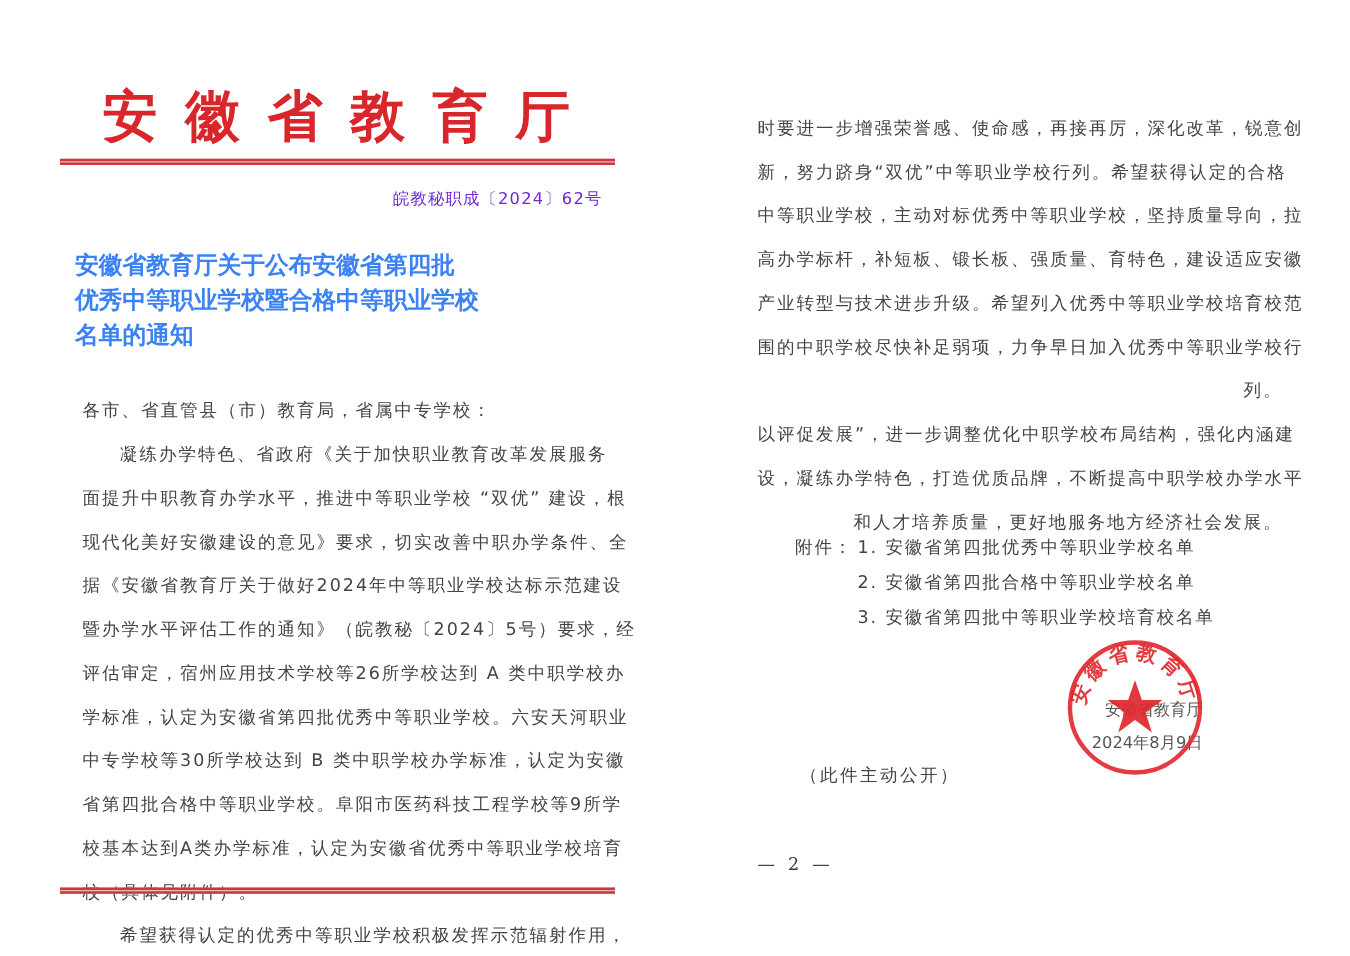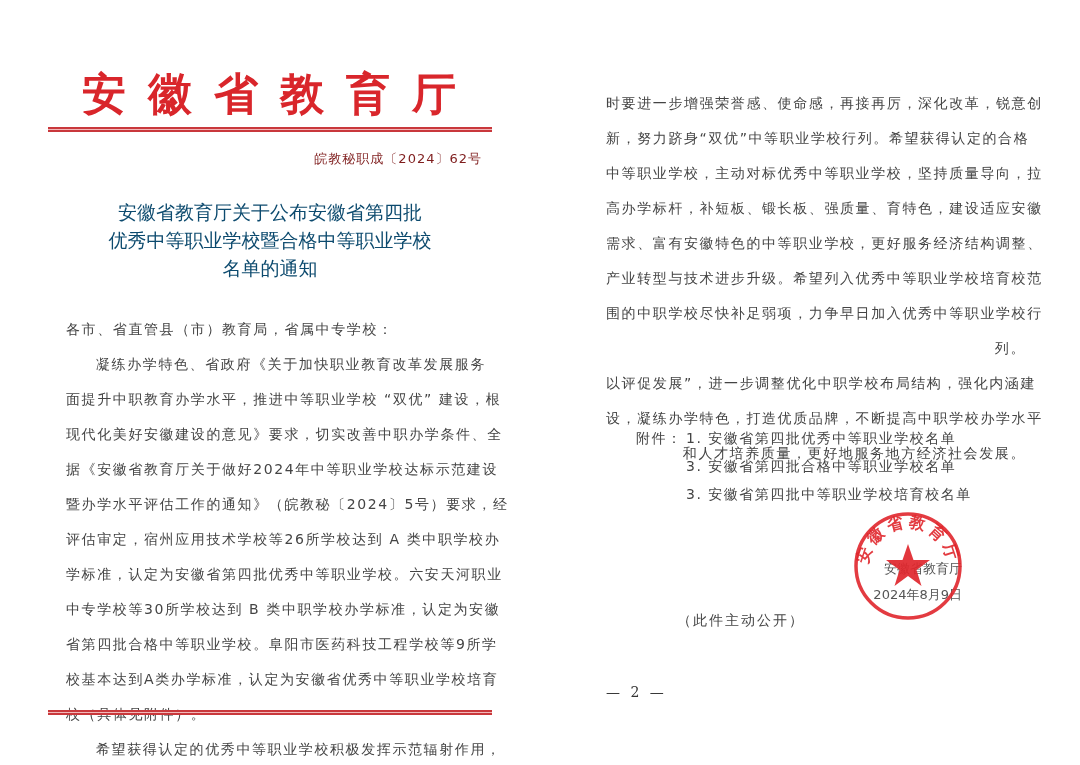--- a/index.html
+++ b/index.html
@@ -17,24 +17,24 @@
     font-family: "DejaVu Sans", "Liberation Sans", sans-serif;
     font-size: 44px; letter-spacing: 22px; line-height: 60px; text-indent: 20px;
   }
   .red-rule { position: absolute; left: 48px; width: 444px; height: 5px;
     border-top: 2px solid #c9383c; border-bottom: 2px solid #c9383c; box-sizing: border-box;
     background: #f2b8b9; }
   .red-rule.top { top: 127px; }
   .red-rule.bottom { top: 710px; }
 
   .doc-number { position: absolute; left: 48px; top: 150px; width: 434px; text-align: right;
-    font-size: 13px; color: #7f1d1d; font-family: "DejaVu Sans", sans-serif; letter-spacing: 1px; }
+    font-size: 13px; color: #6d28d9; font-family: "DejaVu Sans", sans-serif; letter-spacing: 1px; }
 
-  .doc-title { position: absolute; left: 60px; top: 198px; width: 420px; text-align: center;
-    font-size: 19px; font-weight: normal; line-height: 28px; color: #0c4a6e; }
+  .doc-title { position: absolute; left: 60px; top: 198px; width: 420px; text-align: left;
+    font-size: 19px; font-weight: bold; line-height: 28px; color: #3b82f6; }
   .doc-title div { white-space: nowrap; }
 
   .body-text { position: absolute; font-size: 14px; line-height: 35px; color: #444;
     font-family: "DejaVu Sans", "Liberation Sans", sans-serif; letter-spacing: 1.6px; }
   .body-text p { margin: 0; white-space: nowrap; }
   .indent { padding-left: 30px; }
 
   .left-body { left: 66px; top: 312px; width: 420px; }
   .right-body { left: 606px; top: 86px; width: 420px; text-align: right; }
 
@@ -42,21 +42,21 @@
     font-family: "DejaVu Sans", sans-serif; color: #444; letter-spacing: 1.5px; }
   .attachments .row { display: flex; white-space: nowrap; }
   .attachments .lbl { width: 50px; }
 
   .signature { position: absolute; left: 850px; top: 556px; font-size: 13px; color: #555;
     font-family: "DejaVu Sans", sans-serif; line-height: 26px; text-align: right; width: 112px; }
 
   .seal { position: absolute; left: 852px; top: 510px; width: 112px; height: 112px; }
 
   .public-note { position: absolute; left: 640px; top: 612px; font-size: 14px; color: #444;
-    font-family: "DejaVu Sans", sans-serif; letter-spacing: 2px; margin-left: 37px; }
+    font-family: "DejaVu Sans", sans-serif; letter-spacing: 2px; }
   .page-number { position: absolute; left: 606px; top: 684px; font-size: 14px; color: #333;
     font-family: "DejaVu Serif", serif; letter-spacing: 3px; }
 </style>
 </head>
 <body>
 
 <div class="page page-left">
   <div class="masthead">安徽省教育厅</div>
   <div class="red-rule top"></div>
   <div class="doc-number">皖教秘职成〔2024〕62号</div>
@@ -87,37 +87,36 @@
   <div class="red-rule bottom"></div>
 </div>
 
 <div class="page page-right"></div>
 
 <div class="body-text right-body">
   <p>时要进一步增强荣誉感、使命感，再接再厉，深化改革，锐意创</p>
   <p>新，努力跻身“双优”中等职业学校行列。希望获得认定的合格</p>
   <p>中等职业学校，主动对标优秀中等职业学校，坚持质量导向，拉</p>
   <p>高办学标杆，补短板、锻长板、强质量、育特色，建设适应安徽</p>
-  <p>需求、富有安徽特色的中等职业学校，更好服务经济结构调整、</p>
   <p>产业转型与技术进步升级。希望列入优秀中等职业学校培育校范</p>
   <p>围的中职学校尽快补足弱项，力争早日加入优秀中等职业学校行</p>
   <p>列。</p>
   <p>以评促发展”，进一步调整优化中职学校布局结构，强化内涵建</p>
   <p>设，凝练办学特色，打造优质品牌，不断提高中职学校办学水平</p>
   <p>和人才培养质量，更好地服务地方经济社会发展。</p>
 </div>
 
 <div class="attachments">
   <div class="row">
     <span class="lbl">附件：</span>
     <span>1. 安徽省第四批优秀中等职业学校名单</span>
   </div>
   <div class="row">
     <span class="lbl"></span>
-    <span>3. 安徽省第四批合格中等职业学校名单</span>
+    <span>2. 安徽省第四批合格中等职业学校名单</span>
   </div>
   <div class="row">
     <span class="lbl"></span>
     <span>3. 安徽省第四批中等职业学校培育校名单</span>
   </div>
 </div>
 
 <div class="signature">
   <div>安徽省教育厅</div>
   <div>2024年8月9日</div>

